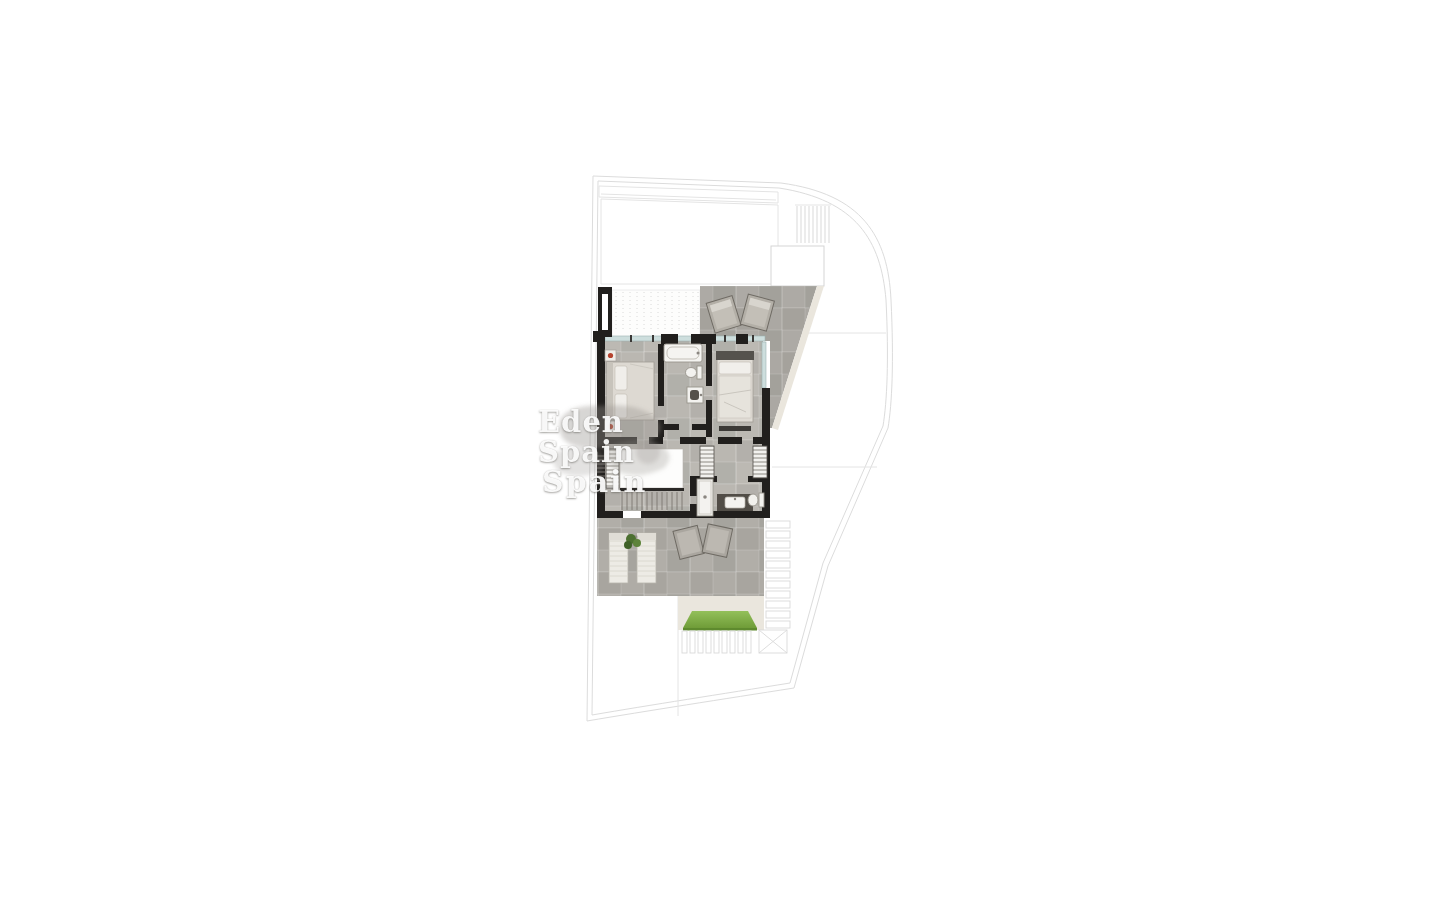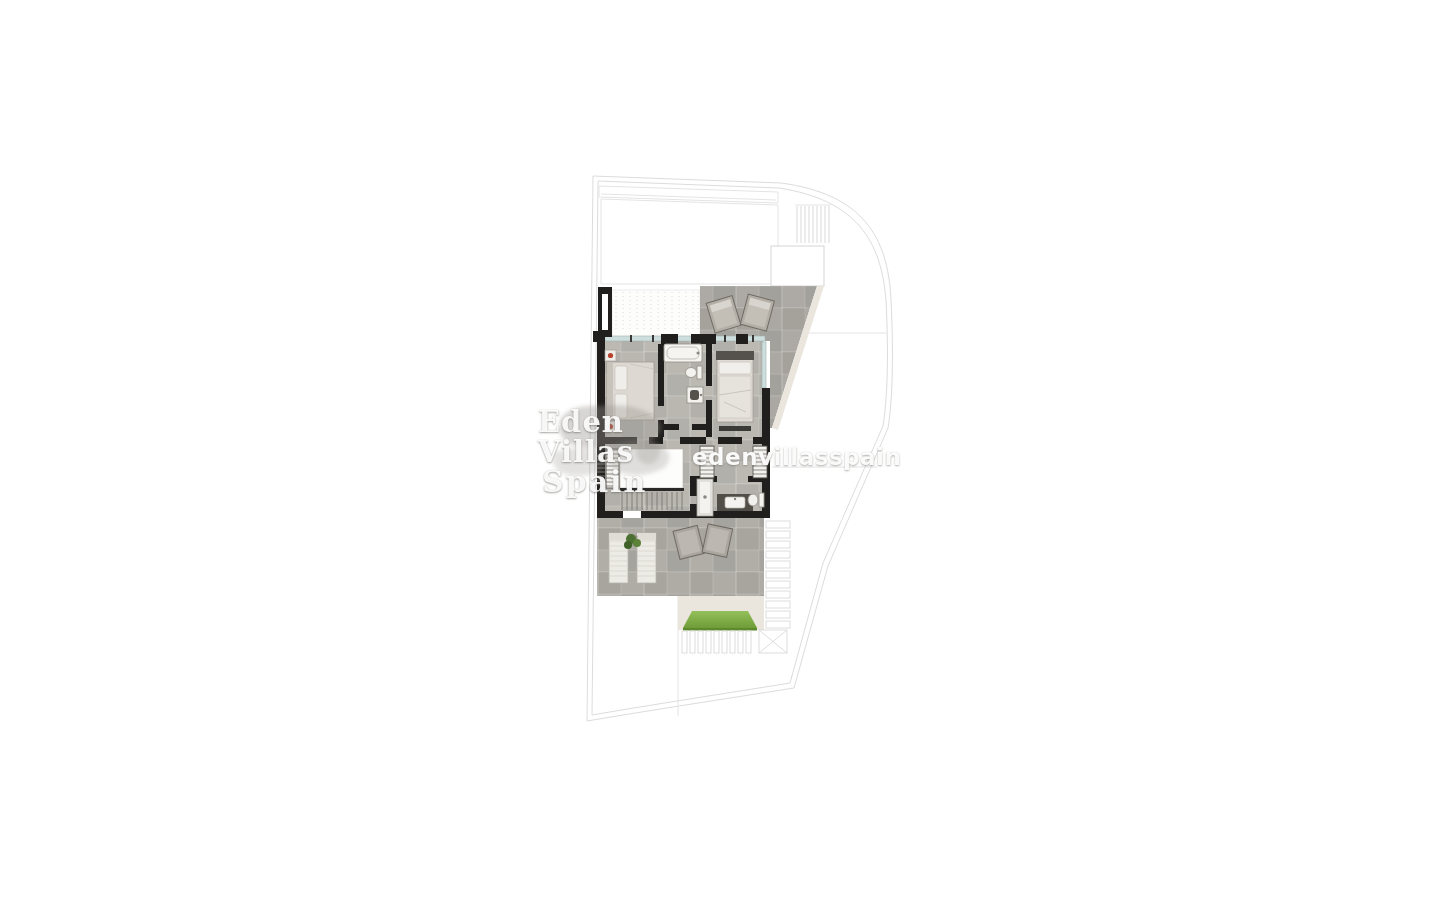--- a/index.html
+++ b/index.html
@@ -269,18 +269,17 @@
 
   <g filter="url(#soft)">
     <path d="M560,420 Q570,404 600,406 Q640,402 658,420 Q668,436 640,444 Q600,452 575,446 Q556,440 560,420 Z" fill="#97948f" opacity="0.38"></path>
     <path d="M612,446 Q640,436 662,446 Q676,456 664,468 Q640,480 618,472 Q604,462 612,446 Z" fill="#9b9893" opacity="0.30"></path>
     <path d="M556,452 Q580,444 600,452 Q612,462 600,472 Q576,480 560,472 Q548,462 556,452 Z" fill="#9b9893" opacity="0.28"></path>
     <circle cx="648" cy="452" r="12" fill="#8f8c87" opacity="0.25"></circle>
   </g>
 </svg>
 
 <div class="wm wm-logo">
-  <span class="l1">Eden Villas</span>
+  <span class="l1">Eden Spain</span>
   <span class="l2">Spain</span>
 </div>
-<div class="wm wm-center">edenvillasspain</div>
 
 </div>
 
 </body></html>

